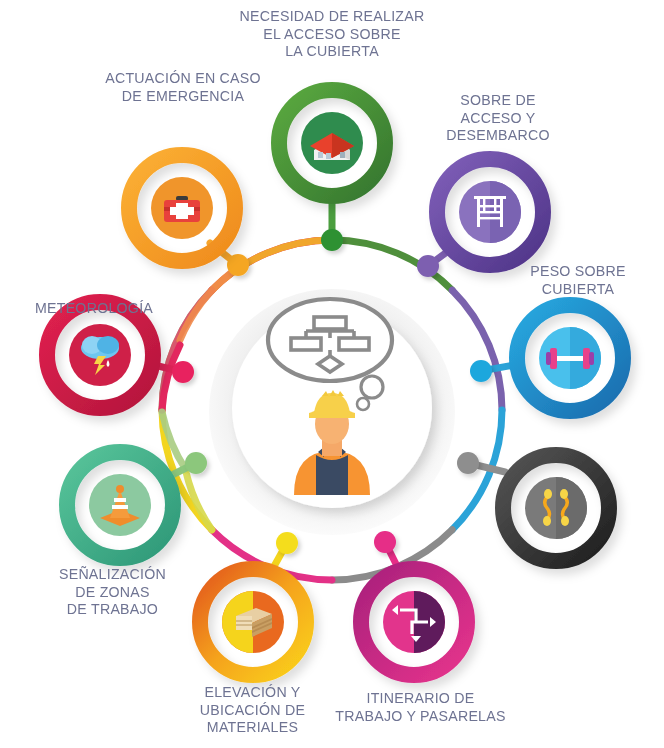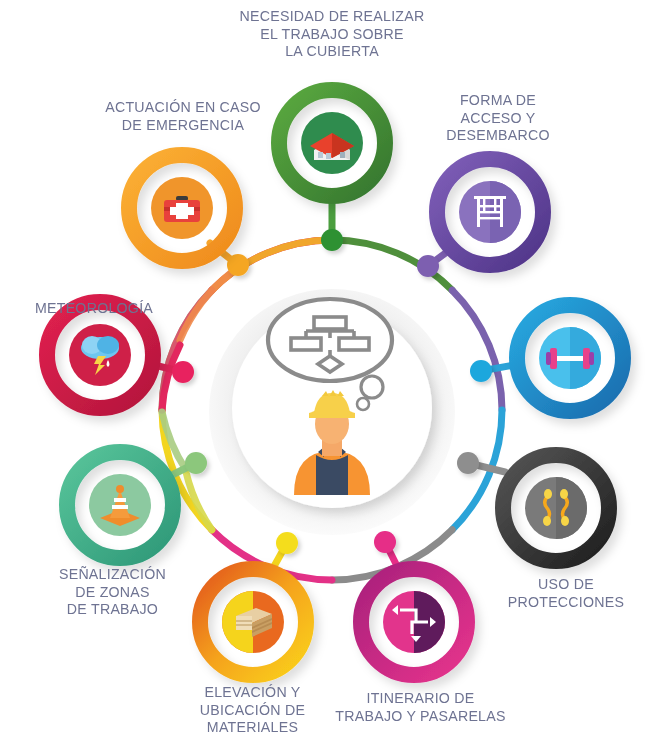--- a/index.html
+++ b/index.html
@@ -290,40 +290,40 @@
         <ellipse cx="332" cy="424" rx="17" ry="20" fill="#f7b272"></ellipse>
         <path d="M311 414 q21 -22 42 0 q-8 -6 -21 -6 q-13 0 -21 6 z" fill="#f3c93c"></path>
         <path d="M309 413 q23 -8 46 0 l0 5 l-46 0 z" fill="#f7d04a"></path>
         <path d="M314 413 q3 -20 18 -20 q15 0 18 20 z" fill="#f7d04a"></path>
         <path d="M322 396 l4 -5 l3 6 l4 -7 l4 7 l3 -6 l4 5 z" fill="#f3c93c"></path>
       </g>
     </g>
   </svg>
 
   <div class="label" style="left:212px;top:8px;width:240px;">NECESIDAD DE REALIZAR
-EL TRABAJO SOBRE
+EL ACCESO SOBRE
 LA CUBIERTA</div>
 
-  <div class="label" style="left:72px;top:99px;width:222px;">ACTUACIÓN EN CASO
+  <div class="label" style="left:72px;top:70px;width:222px;">ACTUACIÓN EN CASO
 DE EMERGENCIA</div>
 
   <div class="label" style="left:5px;top:263px;width:178px;margin-top:37px;">METEOROLOGÍA</div>
 
   <div class="label" style="left:25px;top:566px;width:175px;">SEÑALIZACIÓN
 DE ZONAS
 DE TRABAJO</div>
 
   <div class="label" style="left:318px;top:690px;width:205px;">ITINERARIO DE
 TRABAJO Y PASARELAS</div>
 
   <div class="label" style="left:160px;top:684px;width:185px;">ELEVACIÓN Y
 UBICACIÓN DE
 MATERIALES</div>
 
-  <div class="label" style="left:480px;top:576px;width:172px;">USO DE
-PROTECCIONES</div>
-
-
-  <div class="label" style="left:412px;top:92px;width:172px;">FORMA DE
+
+  <div class="label" style="left:492px;top:263px;width:172px;">PESO SOBRE
+CUBIERTA</div>
+
+  <div class="label" style="left:412px;top:92px;width:172px;">SOBRE DE
 ACCESO Y
 DESEMBARCO</div>
 
 </div>
 
 </body></html>

